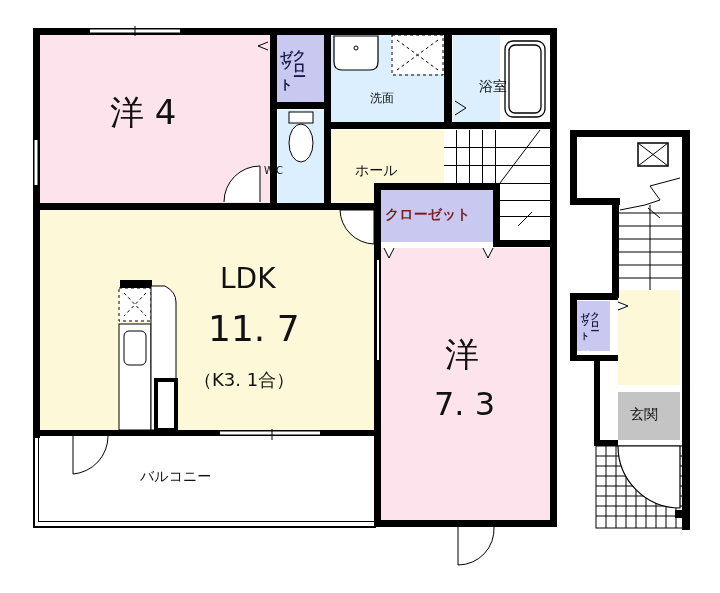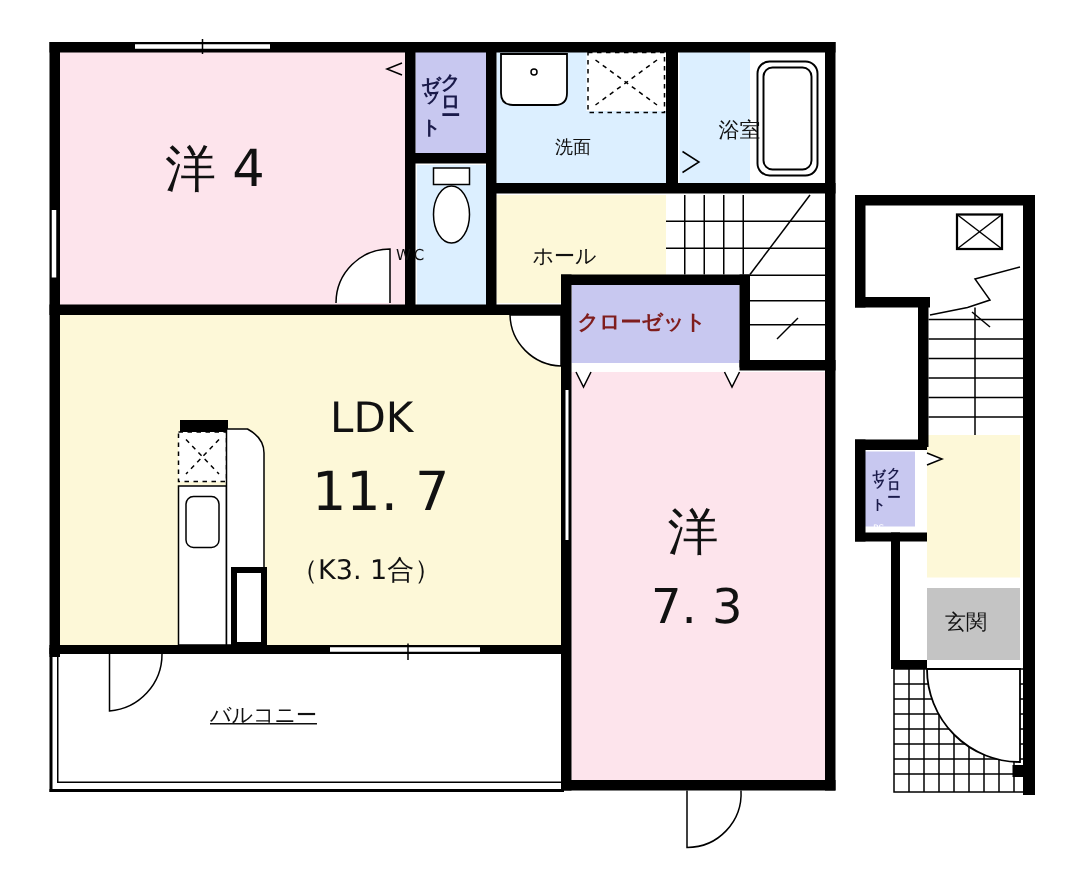--- a/index.html
+++ b/index.html
@@ -126,21 +126,21 @@
   <div class="lbl" style="left:264px;top:165px;font-size:10px;font-weight:normal;letter-spacing:2px;">WC</div>
   <div class="lbl" style="left:370px;top:90px;font-size:12px;">洗面</div>
   <div class="lbl" style="left:479px;top:78px;font-size:14px;font-family:Liberation Serif, serif;">浴室</div>
   <div class="lbl" style="left:355px;top:162px;font-size:14px;">ホール</div>
   <div class="lbl" style="left:385px;top:206px;font-size:14px;color:#7f1d1d;font-weight:bold;">クローゼット</div>
   <div class="lbl" style="left:220px;top:262px;font-size:28px;">LDK</div>
   <div class="lbl" style="left:208px;top:308px;font-size:36px;">11. 7</div>
   <div class="lbl" style="left:194px;top:368px;font-size:18px;">（K3. 1合）</div>
   <div class="lbl" style="left:445px;top:332px;font-size:34px;">洋</div>
   <div class="lbl" style="left:415px;top:385px;font-size:32px;margin-left:19px;">7. 3</div>
-  <div class="lbl" style="left:140px;top:468px;font-size:14px;text-decoration:underline;">バルコニー</div>
+  <div class="lbl" style="left:140px;top:468px;font-size:14px;">バルコニー</div>
 
   <div class="room white" style="left:572px;top:133px;width:115px;height:395px;"></div>
   <div class="room yellow" style="left:618px;top:290px;width:62px;height:95px;"></div>
   <div class="room gray" style="left:618px;top:392px;width:62px;height:48px;"></div>
   <div class="room purple" style="left:576px;top:301px;width:34px;height:50px;"></div>
 
   <div class="wall" style="left:570px;top:130px;width:120px;height:7px;"></div>
   <div class="wall" style="left:570px;top:130px;width:7px;height:75px;"></div>
   <div class="wall" style="left:570px;top:198px;width:50px;height:7px;"></div>
   <div class="wall" style="left:612px;top:198px;width:7px;height:100px;"></div>

